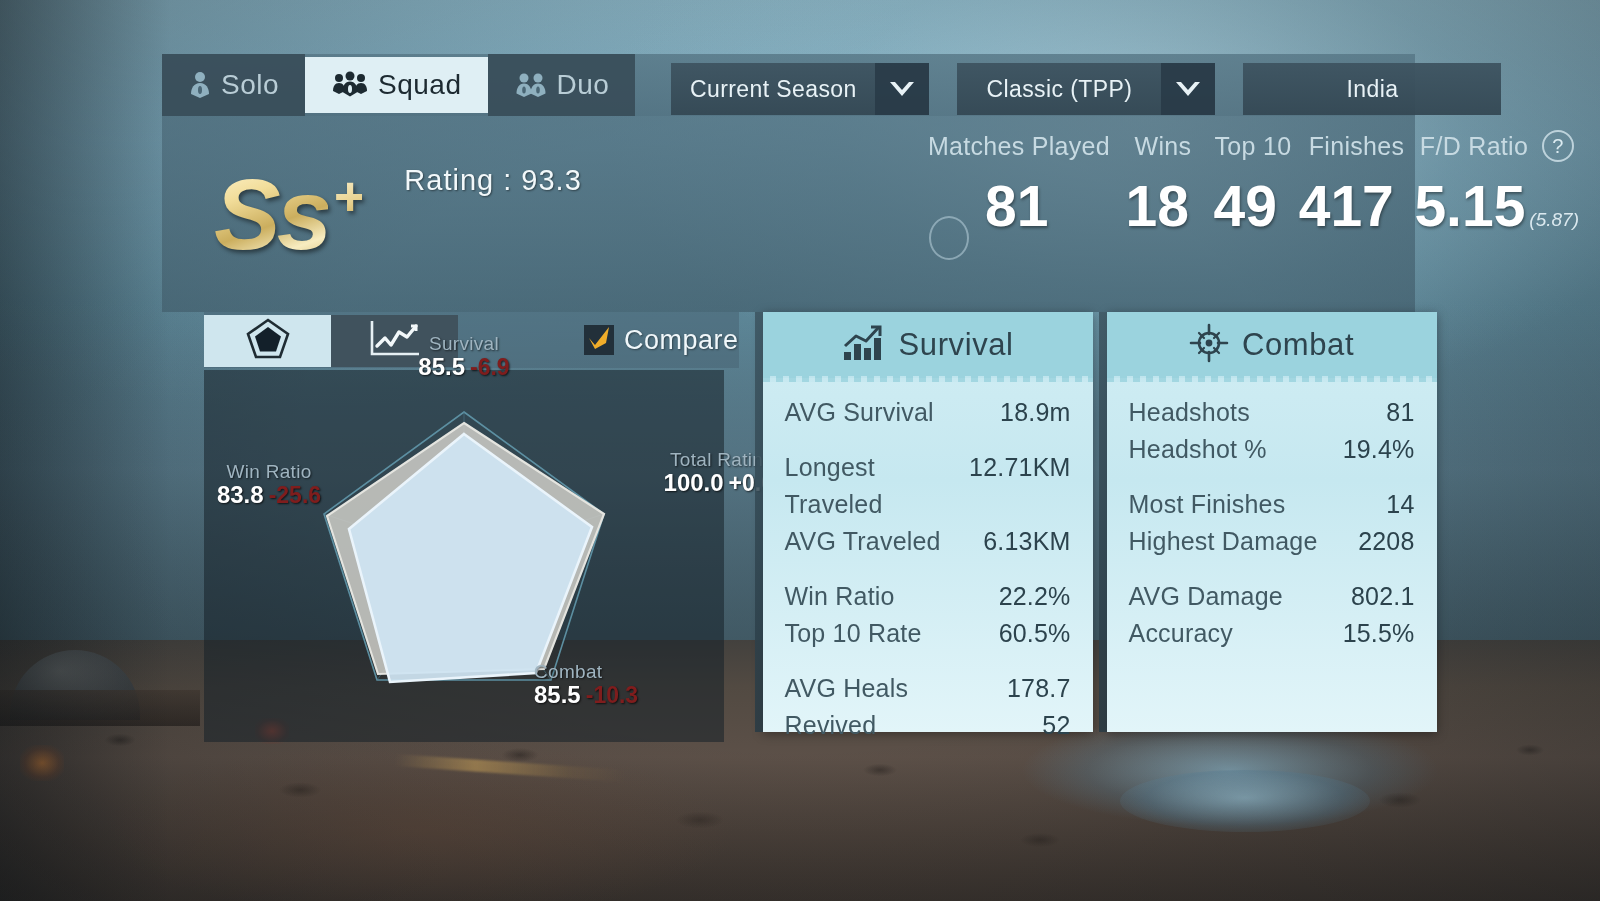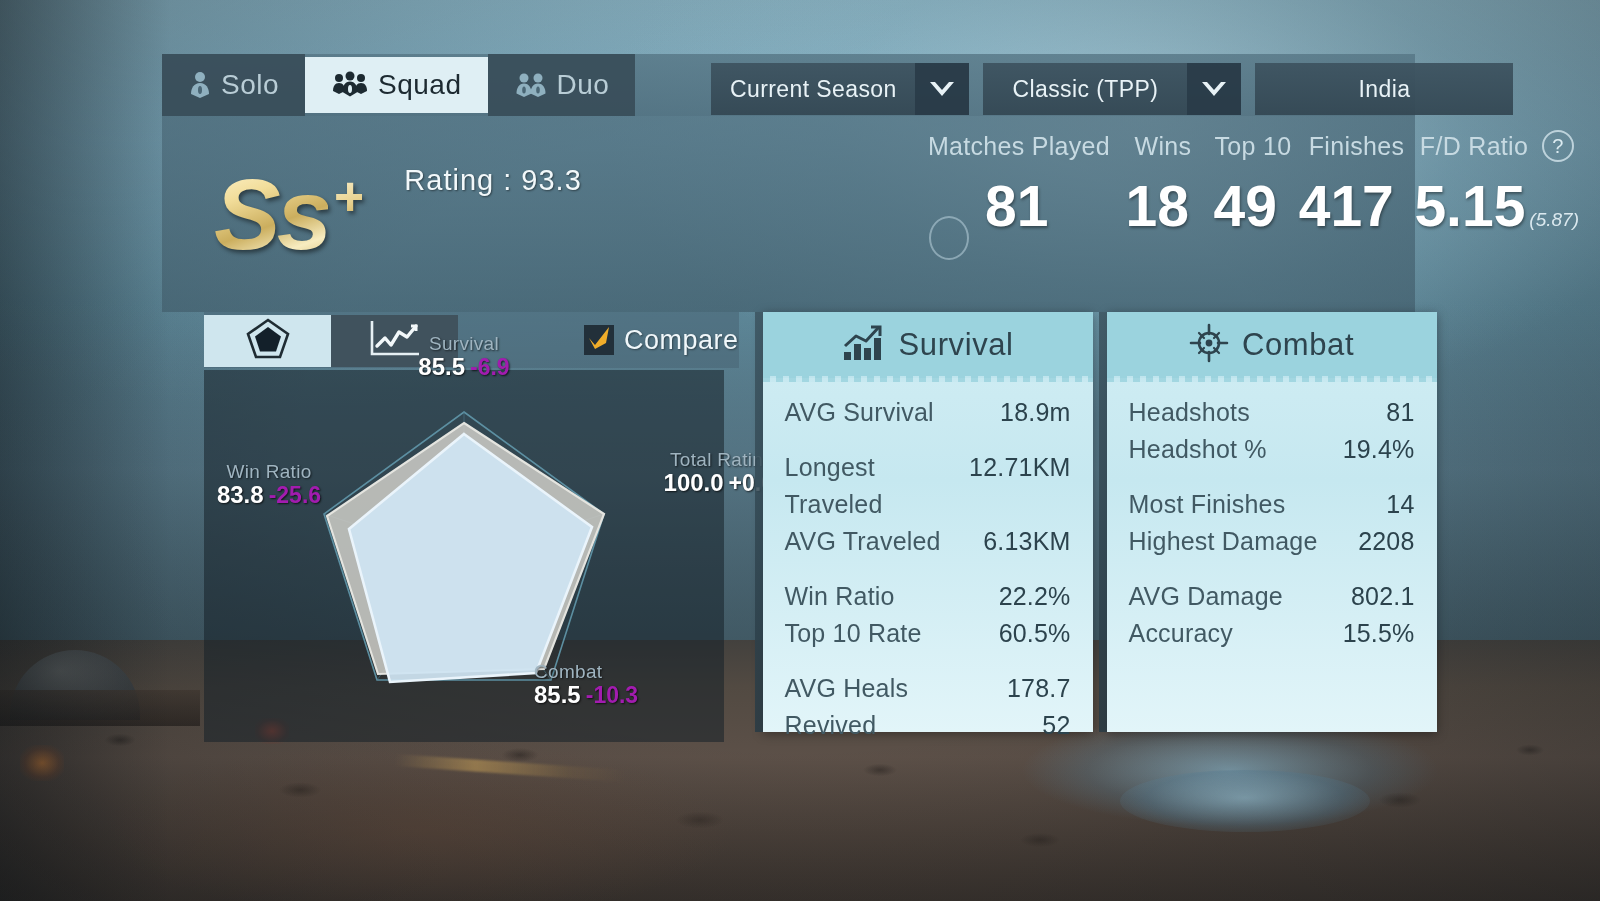--- a/index.html
+++ b/index.html
@@ -130,22 +130,22 @@
     color: #1d2a31;
     margin: 3px 0 3px 0;
     height: 56px;
     align-self: center;
   }
   .mode-tab .ic { display: flex; align-items: center; }
 
   .selectors {
     display: flex;
     align-items: center;
-    gap: 14px;
-    margin-left: 76px;
+    gap: 28px;
+    margin-left: 36px;
     padding-top: 8px;
   }
   .sel {
     position: relative;
     height: 52px;
     display: flex;
     align-items: center;
     background: linear-gradient(180deg, rgba(62,84,97,0.95) 0%, rgba(52,72,84,0.95) 100%);
     color: #e8f2f6;
     font-size: 23px;
@@ -327,21 +327,21 @@
     font-weight: bold;
     text-shadow: 1px 1px 2px rgba(0,0,0,0.7);
   }
   .axlabel .delta {
     display: inline-block;
     font-size: 23px;
     font-weight: bold;
     margin-left: 5px;
     text-shadow: 1px 1px 2px rgba(0,0,0,0.7);
   }
-  .delta.neg { color: #a21caf; }
+  .delta.neg { color: #7f1d1d; }
   .delta.pos { color: #ffffff; }
 
   
   .panels { display: flex; gap: 14px; margin-left: 24px; margin-top: 0; }
   .panel {
     width: 330px;
     background: linear-gradient(180deg, #d2eef4 0%, #c6e8f0 40%, #e2f5f9 100%);
     box-shadow: 0 2px 10px rgba(0,0,0,0.35);
     position: relative;
     height: 420px;

